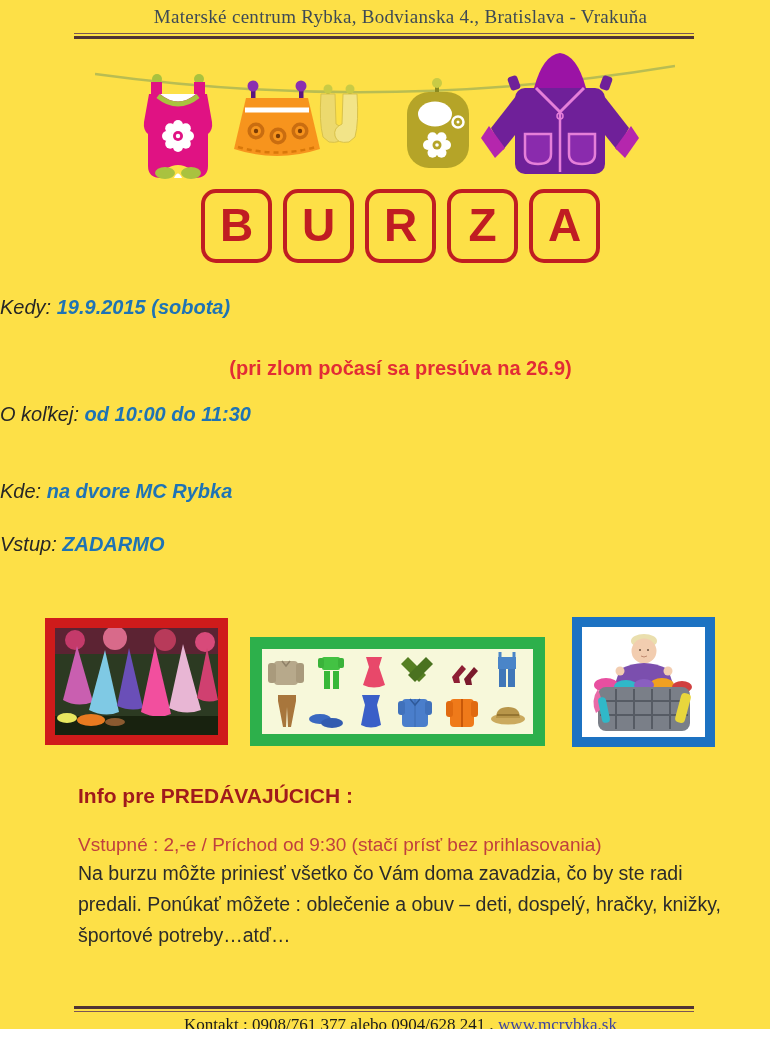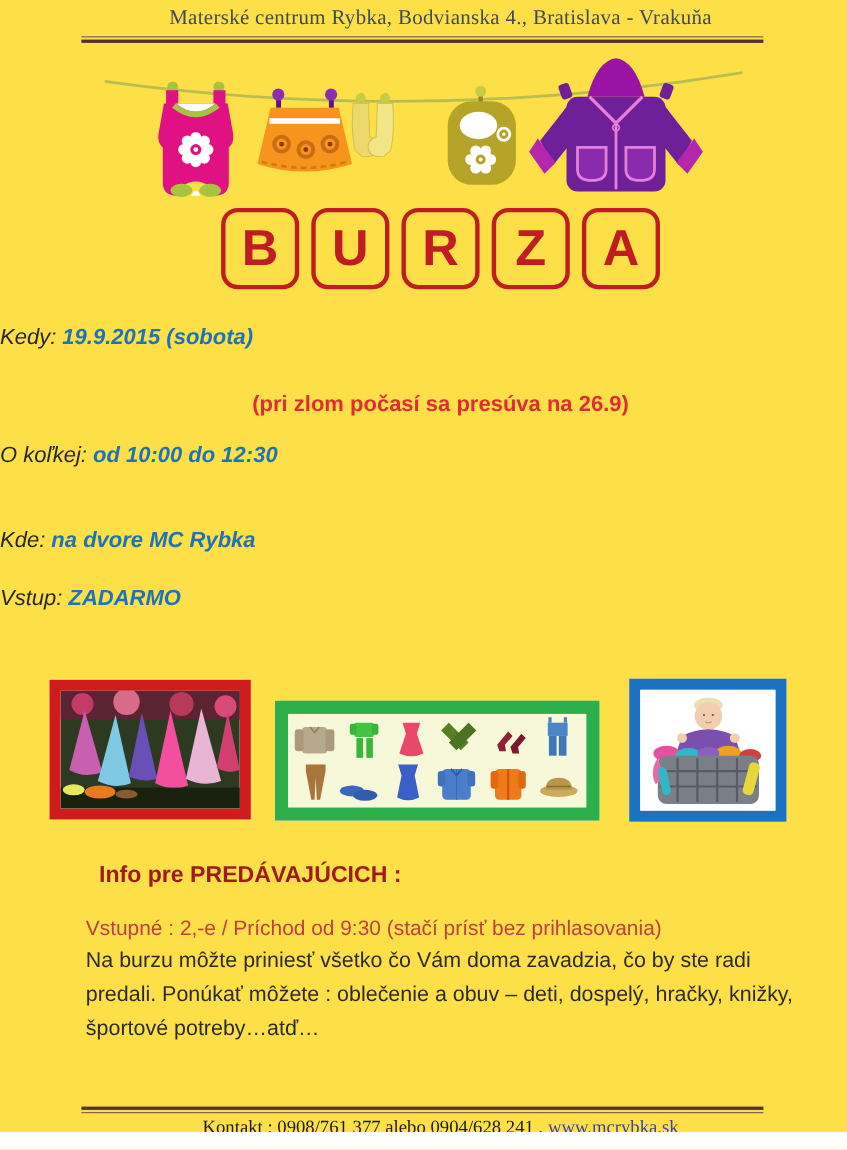--- a/index.html
+++ b/index.html
@@ -32,21 +32,21 @@
 
   .note { position:absolute; top:357px; left:0; right:0; text-align:center;
           font-size:20px; font-weight:bold; color:var(--note-red,#e22c35); }
 
   .photo { position:absolute; box-sizing:border-box; background:#fff; }
   .photo svg { display:block; width:100%; height:100%; }
   .photo-red   { left:45px;  top:618px; width:183px; height:127px; border:10px solid var(--frame-red,#cf1b1b); }
   .photo-green { left:250px; top:637px; width:295px; height:109px; border:12px solid var(--frame-green,#2db04b); }
   .photo-blue  { left:572px; top:617px; width:143px; height:130px; border:10px solid var(--frame-blue,#1c72c2); }
 
-  .info-heading { position:absolute; top:784px; left:78px; font-size:21px; font-weight:bold; color:var(--heading-maroon,#a01a1c);margin-left:12px; }
+  .info-heading { position:absolute; top:784px; left:78px; font-size:21px; font-weight:bold; color:var(--heading-maroon,#a01a1c); }
   .fee-line     { position:absolute; top:834px; left:78px; font-size:19px; color:var(--fee-red,#c0403e); }
   .description  { position:absolute; top:858px; left:78px; width:652px; font-size:19.5px; line-height:31px; color:#2b2b2b; }
 
   .footer { position:absolute; top:1015px; left:0; right:0; text-align:center;
             font-family:"Liberation Serif", serif; font-size:17px; color:#1b1b1b; }
   .website { color:var(--link-blue,#3c43a4); text-decoration:underline; cursor:pointer;margin-top:35px; }
 </style>
 </head>
 <body>
 
@@ -161,21 +161,21 @@
     <span class="burza-letter">A</span>
   </div>
 
   <div class="detail line-kedy">
     <span class="d-label">Kedy: </span><span class="d-value">19.9.2015 (sobota)</span>
   </div>
 
   <div class="note">(pri zlom počasí sa presúva na 26.9)</div>
 
   <div class="detail line-time">
-    <span class="d-label">O koľkej: </span><span class="d-value">od 10:00 do 12:30</span>
+    <span class="d-label">O koľkej: </span><span class="d-value">od 10:00 do 11:30</span>
   </div>
 
   <div class="detail line-where">
     <span class="d-label">Kde: </span><span class="d-value">na dvore MC Rybka</span>
   </div>
 
   <div class="detail line-entry">
     <span class="d-label">Vstup: </span><span class="d-value">ZADARMO</span>
   </div>
 

